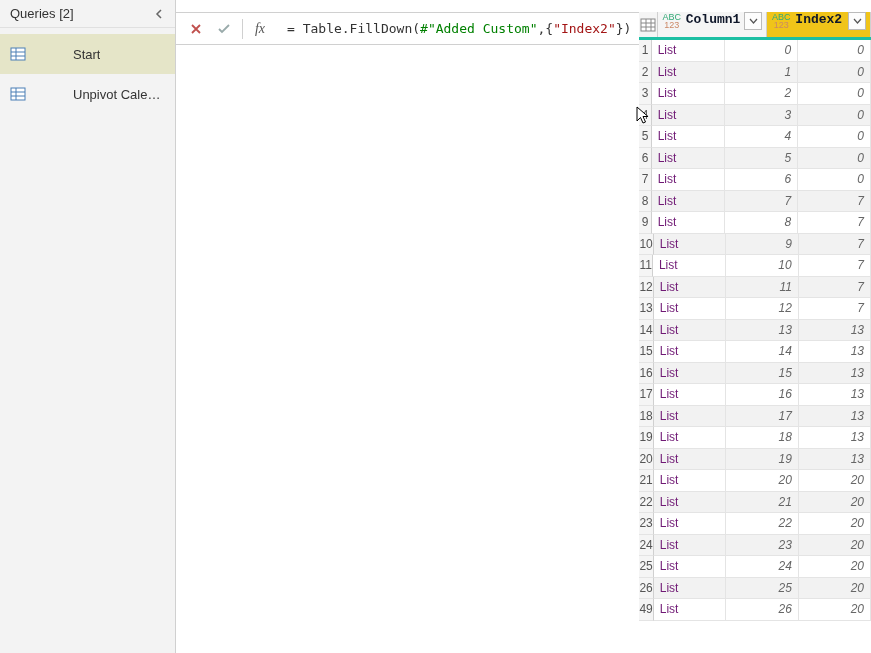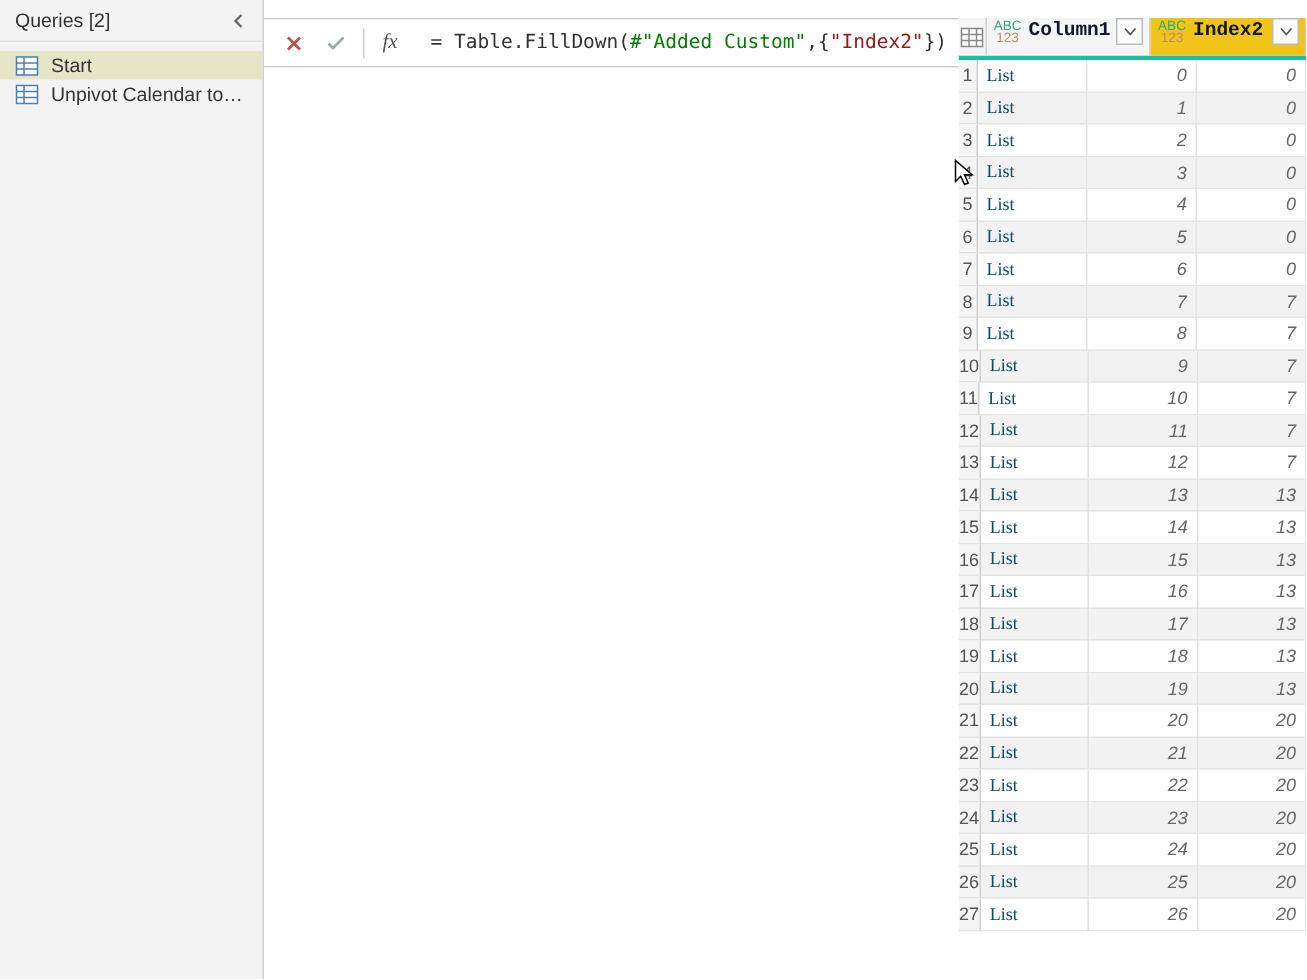--- a/index.html
+++ b/index.html
@@ -6,21 +6,21 @@
     body { font-family: "Segoe UI", Arial, sans-serif; font-size: 13px; color: #333; background: #fff; width: 871px; height: 653px; overflow: hidden; }
     
     .app { display: flex; height: 100%; }
     
     
     .sidebar { width: 176px; background: #f3f3f3; border-right: 1px solid #d0d0d0; display: flex; flex-direction: column; }
     .sidebar-header { display: flex; align-items: center; justify-content: space-between; padding: 6px 8px 6px 10px; border-bottom: 1px solid #e0e0e0; gap: 42px; }
     .sidebar-title { font-size: 13px; color: #333; }
     .collapse-icon { width: 14px; height: 14px; display: flex; align-items: center; justify-content: center; cursor: pointer; }
     .sidebar-list { padding: 6px 0; }
-    .sidebar-item { display: flex; align-items: center; padding: 4px 10px; height: 19px; cursor: pointer; white-space: nowrap; overflow: hidden; text-overflow: ellipsis; }
+    .sidebar-item { display: flex; align-items: center; padding: 4px 10px; height: 40px; cursor: pointer; white-space: nowrap; overflow: hidden; text-overflow: ellipsis; gap: 39px; }
     .sidebar-item.selected { background: #e5e5c8; }
     .sidebar-item .qicon { width: 16px; height: 14px; margin-right: 8px; flex-shrink: 0; }
     .sidebar-item .qlabel { overflow: hidden; text-overflow: ellipsis; white-space: nowrap; color: #333; }
     
     
     .main { flex: 1; display: flex; overflow: hidden; margin-top: 12px; }
     
     
     .formula-bar { display: flex; align-items: center; height: 33px; border-bottom: 1px solid #d0d0d0; border-top: 1px solid #d0d0d0; }
     .fb-buttons { display: flex; align-items: center; gap: 0; padding: 0 6px; }
@@ -50,21 +50,21 @@
     .col3 { width: 162px; }
     
     .grid-body { overflow-y: hidden; }
     .grow { display: flex; height: 21.5px; }
     .grow .rnum { width: 29px; background: #f5f5f5; border-right: 1px solid #d0d0d0; border-bottom: 1px solid #e4e4e4; display: flex; align-items: center; justify-content: center; font-size: 12px; color: #555; }
     .grow .cell { border-right: 1px solid #e4e4e4; border-bottom: 1px solid #e4e4e4; display: flex; align-items: center; padding: 0 6px; font-size: 12px; }
     .grow.alt .cell { background: #f2f2f2; }
     .cell.col1 { }
     .cell.col2 { justify-content: flex-end; font-style: italic; color: #666; }
     .cell.col3 { justify-content: flex-end; font-style: italic; color: #666; }
-    .cell .link { color: #0c4a6e; text-decoration: none; cursor: pointer; font-family: Liberation Serif, serif; }
+    .cell .link { color: #701a75; text-decoration: none; cursor: pointer; }
     
     .cursor { position: absolute; left: 636px; top: 106px; pointer-events: none; }
   </style>
 </head>
 <body>
 
 <div class="app">
   <div class="sidebar">
     <div class="sidebar-header">
       <span class="sidebar-title">Queries [2]</span>
@@ -354,21 +354,21 @@
   </div>
           <div class="grow alt">
     <div class="rnum">26</div>
     <div class="cell col1">
               <span class="link">List</span>
             </div>
     <div class="cell col2">25</div>
     <div class="cell col3">20</div>
   </div>
           <div class="grow">
-    <div class="rnum">27</div>
+    <div class="rnum">49</div>
     <div class="cell col1">
               <span class="link">List</span>
             </div>
     <div class="cell col2">26</div>
     <div class="cell col3">20</div>
   </div>
         </div>
     </div>
   </div>
 </div>

